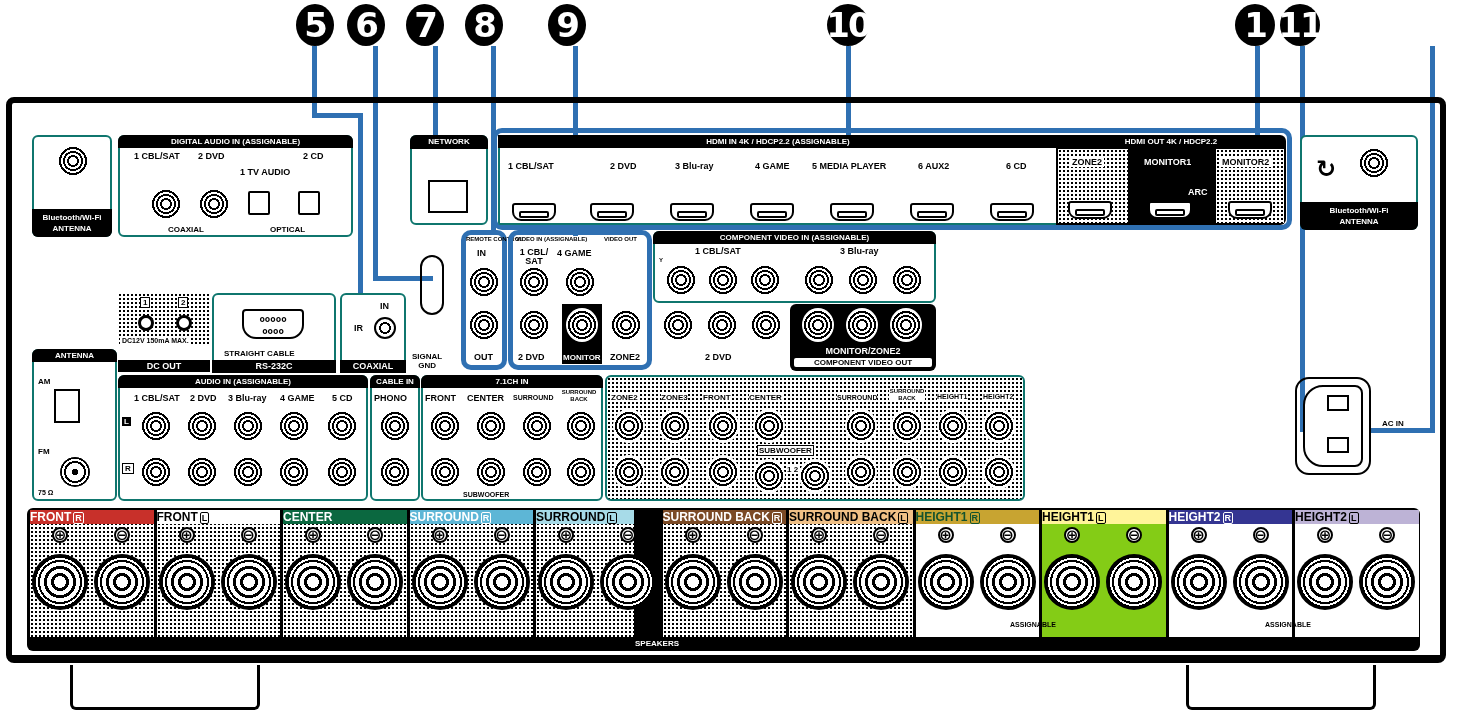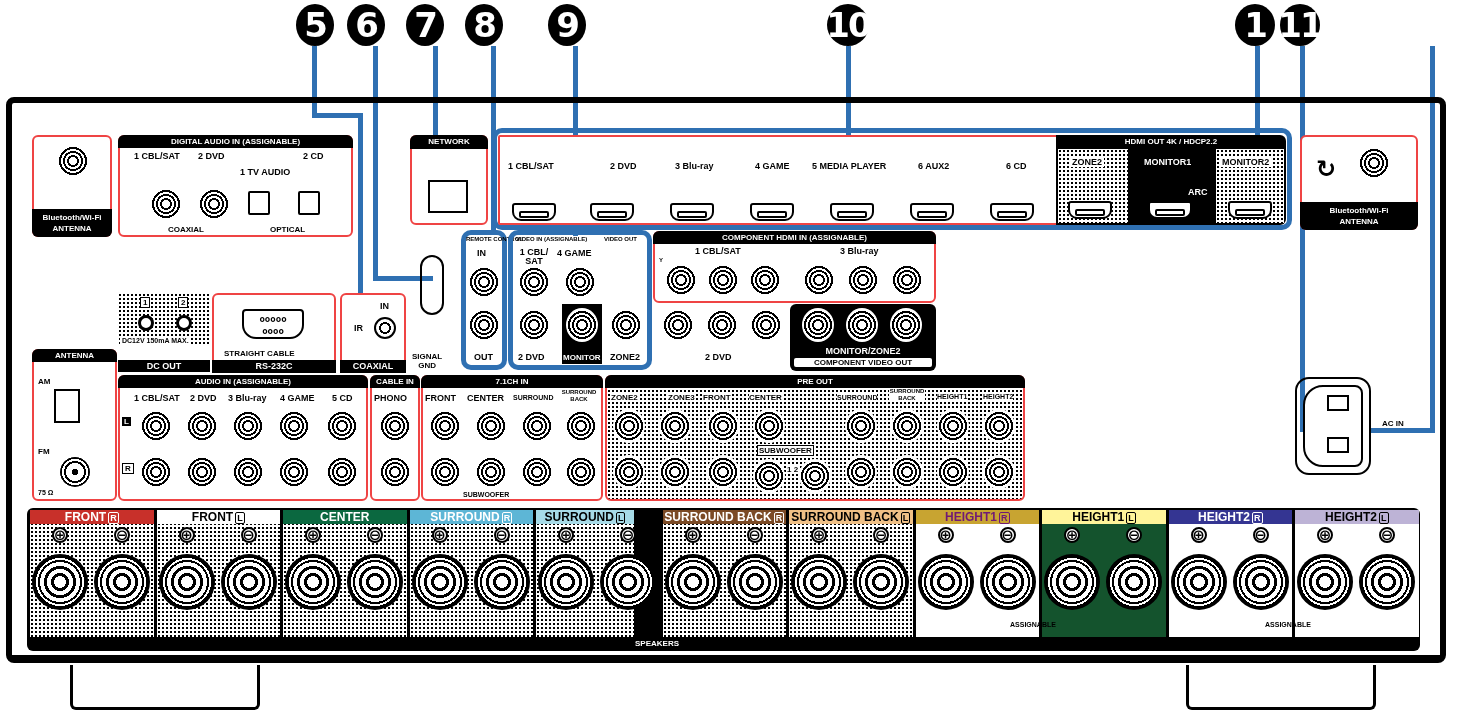--- a/index.html
+++ b/index.html
@@ -2,31 +2,31 @@
 <html><head>
 <meta charset="utf-8">
 <style>
 *{box-sizing:border-box;margin:0;padding:0}
 body{width:1459px;height:710px;background:#fff;position:relative;overflow:hidden;font-family:"Liberation Sans",sans-serif;font-weight:bold;color:#000}
 .abs{position:absolute}
 .callout{position:absolute;width:38px;height:42px;border-radius:50%;background:#000;color:#fff;font-family:"DejaVu Sans",sans-serif;font-size:34px;font-weight:bold;display:flex;align-items:center;justify-content:center;letter-spacing:-2px}
 .lead{position:absolute;background:#2f70b2}
 .chassis{position:absolute;left:6px;top:97px;width:1440px;height:566px;border:6px solid #000;border-bottom-width:8px;border-radius:8px}
 .foot{position:absolute;top:665px;width:190px;height:45px;border:3px solid #000;border-top:none;border-radius:0 0 6px 6px;background:#fff}
-.box{position:absolute;border:2px solid #ef4444;border-radius:6px;background:#fff}
+.box{position:absolute;border:2px solid #0f766e;border-radius:6px;background:#fff}
 .hdr{position:absolute;left:-2px;right:-2px;top:-2px;height:13px;background:#000;color:#fff;font-size:8px;text-align:center;line-height:13px;border-radius:6px 6px 0 0;white-space:nowrap}
 .lbl{position:absolute;font-size:8px;white-space:nowrap;text-align:center}
 .lbl9{font-size:9px}
 .rca{position:absolute;width:32px;height:34px;border-radius:50%;background:radial-gradient(circle,#fff 0 4px,#000 4px 6px,#fff 6px 8px,#000 8px 10px,#fff 10px 12px,#000 12px 14px,#fff 14px)}
 .hdmi{position:absolute;width:44px;height:18px;border:2px solid #000;border-radius:3px 3px 9px 9px;background:#fff}
 .hdmi::after{content:"";position:absolute;left:5px;right:5px;top:6px;height:3px;border:2px solid #000;border-radius:2px}
 .dotted{background-color:#fff;background-image:radial-gradient(#000 0.8px,transparent 1px);background-size:4px 4px}
 .dark{background:#000;color:#fff}
 .spk-grp{position:absolute;top:510px;height:127px}
-.spk-hdr{position:absolute;left:0;right:0;top:0;height:14px;font-size:12px;text-align:center;line-height:14px;white-space:nowrap}
+.spk-hdr{position:absolute;left:0;right:0;top:0;height:14px;font-size:12px;line-height:14px;white-space:nowrap}
 .post{position:absolute;width:56px;height:56px;border-radius:50%;background:radial-gradient(circle,#fff 0 6px,#000 6px 9px,#fff 9px 13px,#000 13px 16px,#fff 16px 20px,#000 20px 22px,#fff 22px 24px,#000 24px)}
 .pol{position:absolute;font-size:15px;font-family:"DejaVu Sans",sans-serif;width:16px;height:16px;border-radius:50%;border:2px solid #000;background:#fff;display:flex;align-items:center;justify-content:center;line-height:1}
 .badge{display:inline-block;font-size:9px;border:1.5px solid currentColor;border-radius:2px;padding:0 1px;line-height:10px;margin-left:2px}
 </style>
 </head>
 <body>
 
 <div class="callout" style="left:296px;top:4px">5</div>
 <div class="callout" style="left:347px;top:4px">6</div>
 <div class="callout" style="left:406px;top:4px">7</div>
@@ -76,20 +76,21 @@
   <div class="lbl" style="left:150px;top:88px">OPTICAL</div>
 </div>
 
 <div class="box" style="left:410px;top:135px;width:78px;height:90px">
   <div class="hdr" style="height:14px">NETWORK</div>
   <div class="abs" style="left:16px;top:43px;width:40px;height:33px;border:2px solid #000"></div>
 </div>
 
 <div class="abs" style="left:492px;top:128px;width:800px;height:102px;border:5px solid #2f70b2;border-radius:10px"></div>
 <div class="box" style="left:498px;top:135px;width:560px;height:90px;border-radius:2px">
+  <div class="hdr" style="border-radius:0">HDMI IN   4K / HDCP2.2   (ASSIGNABLE)</div>
   <div class="lbl lbl9" style="left:8px;top:24px">1 CBL/SAT</div>
   <div class="lbl lbl9" style="left:110px;top:24px">2 DVD</div>
   <div class="lbl lbl9" style="left:175px;top:24px">3 Blu-ray</div>
   <div class="lbl lbl9" style="left:255px;top:24px">4 GAME</div>
   <div class="lbl lbl9" style="left:312px;top:24px">5 MEDIA PLAYER</div>
   <div class="lbl lbl9" style="left:418px;top:24px">6 AUX2</div>
   <div class="lbl lbl9" style="left:506px;top:24px">6 CD</div>
   <div class="hdmi" style="left:12px;top:66px"></div>
   <div class="hdmi" style="left:90px;top:66px"></div>
   <div class="hdmi" style="left:170px;top:66px"></div>
@@ -142,21 +143,21 @@
 <div class="rca" style="left:564px;top:265px"></div>
 <div class="rca" style="left:518px;top:308px"></div>
 <div class="abs dark" style="left:562px;top:304px;width:40px;height:60px"></div>
 <div class="rca" style="left:566px;top:308px"></div>
 <div class="rca" style="left:610px;top:308px"></div>
 <div class="lbl lbl9" style="left:518px;top:352px">2 DVD</div>
 <div class="lbl" style="left:563px;top:353px;color:#fff">MONITOR</div>
 <div class="lbl lbl9" style="left:610px;top:352px">ZONE2</div>
 
 <div class="box" style="left:653px;top:231px;width:283px;height:72px">
-  <div class="hdr">COMPONENT HDMI IN (ASSIGNABLE)</div>
+  <div class="hdr">COMPONENT VIDEO IN (ASSIGNABLE)</div>
   <div class="lbl lbl9" style="left:40px;top:13px">1 CBL/SAT</div>
   <div class="lbl lbl9" style="left:185px;top:13px">3 Blu-ray</div>
   <div class="lbl" style="left:4px;top:24px;font-size:6px">Y</div>
   <div class="rca" style="left:10px;top:30px"></div>
   <div class="rca" style="left:52px;top:30px"></div>
   <div class="rca" style="left:94px;top:30px"></div>
   <div class="rca" style="left:148px;top:30px"></div>
   <div class="rca" style="left:192px;top:30px"></div>
   <div class="rca" style="left:236px;top:30px"></div>
 </div>
@@ -242,23 +243,22 @@
   <div class="rca" style="left:98px;top:32px"></div>
   <div class="rca" style="left:142px;top:32px"></div>
   <div class="rca" style="left:6px;top:78px"></div>
   <div class="rca" style="left:52px;top:78px"></div>
   <div class="rca" style="left:98px;top:78px"></div>
   <div class="rca" style="left:142px;top:78px"></div>
   <div class="lbl" style="left:40px;top:114px;font-size:7px">SUBWOOFER</div>
 </div>
 
 <div class="box dotted" style="left:605px;top:375px;width:420px;height:126px">
-  <div class="hdr">PRE OUT</div>
   <div class="lbl" style="left:4px;top:16px;background:#fff">ZONE2</div>
-  <div class="lbl" style="left:61px;top:16px;background:#fff">ZONE3</div>
+  <div class="lbl" style="left:54px;top:16px;background:#fff">ZONE3</div>
   <div class="lbl" style="left:96px;top:16px;background:#fff">FRONT</div>
   <div class="lbl" style="left:142px;top:16px;background:#fff">CENTER</div>
   <div class="lbl" style="left:230px;top:17px;font-size:7px;background:#fff">SURROUND</div>
   <div class="lbl" style="left:282px;top:11px;font-size:6px;width:36px;white-space:normal;line-height:7px;background:#fff">SURROUND BACK</div>
   <div class="lbl" style="left:330px;top:16px;font-size:7px;background:#fff">HEIGHT1</div>
   <div class="lbl" style="left:376px;top:16px;font-size:7px;background:#fff">HEIGHT2</div>
   <div class="rca" style="left:6px;top:32px"></div>
   <div class="rca" style="left:52px;top:32px"></div>
   <div class="rca" style="left:100px;top:32px"></div>
   <div class="rca" style="left:146px;top:32px"></div>
@@ -331,27 +331,27 @@
       <div class="post" style="left: 64px; top: 44px;"></div>
     </div>
     <div class="spk-grp dotted" style="left: 789px; width: 123.5px;">
       <div class="spk-hdr" style="background: rgb(240, 192, 134); color: rgb(0, 0, 0);"><span>SURROUND BACK</span><span class="badge">L</span></div>
       <div class="pol" style="left: 22px; top: 17px;">⊕</div>
       <div class="post" style="left: 2px; top: 44px;"></div>
       <div class="pol" style="left: 84px; top: 17px;">⊖</div>
       <div class="post" style="left: 64px; top: 44px;"></div>
     </div>
     <div class="spk-grp " style="left: 915.5px; width: 123.5px; background: rgb(255, 255, 255);">
-      <div class="spk-hdr" style="background: rgb(200, 164, 49); color: #701a75;"><span>HEIGHT1</span><span class="badge">R</span></div>
-      <div class="pol" style="left: 22px; top: 17px;">⊕</div>
-      <div class="post" style="left: 2px; top: 44px;"></div>
-      <div class="pol" style="left: 84px; top: 17px;">⊖</div>
-      <div class="post" style="left: 64px; top: 44px;"></div>
-    </div>
-    <div class="spk-grp " style="left: 1042px; width: 124px; background: #14532d;">
+      <div class="spk-hdr" style="background: rgb(200, 164, 49); color: #14532d;"><span>HEIGHT1</span><span class="badge">R</span></div>
+      <div class="pol" style="left: 22px; top: 17px;">⊕</div>
+      <div class="post" style="left: 2px; top: 44px;"></div>
+      <div class="pol" style="left: 84px; top: 17px;">⊖</div>
+      <div class="post" style="left: 64px; top: 44px;"></div>
+    </div>
+    <div class="spk-grp " style="left: 1042px; width: 124px; background: #84cc16;">
       <div class="spk-hdr" style="background: rgb(255, 244, 154); color: rgb(0, 0, 0);"><span>HEIGHT1</span><span class="badge">L</span></div>
       <div class="pol" style="left: 22px; top: 17px;">⊕</div>
       <div class="post" style="left: 2px; top: 44px;"></div>
       <div class="pol" style="left: 84px; top: 17px;">⊖</div>
       <div class="post" style="left: 64px; top: 44px;"></div>
     </div>
     <div class="spk-grp " style="left: 1168.5px; width: 123.5px; background: rgb(255, 255, 255);">
       <div class="spk-hdr" style="background: rgb(52, 53, 146); color: rgb(255, 255, 255);"><span>HEIGHT2</span><span class="badge">R</span></div>
       <div class="pol" style="left: 22px; top: 17px;">⊕</div>
       <div class="post" style="left: 2px; top: 44px;"></div>

